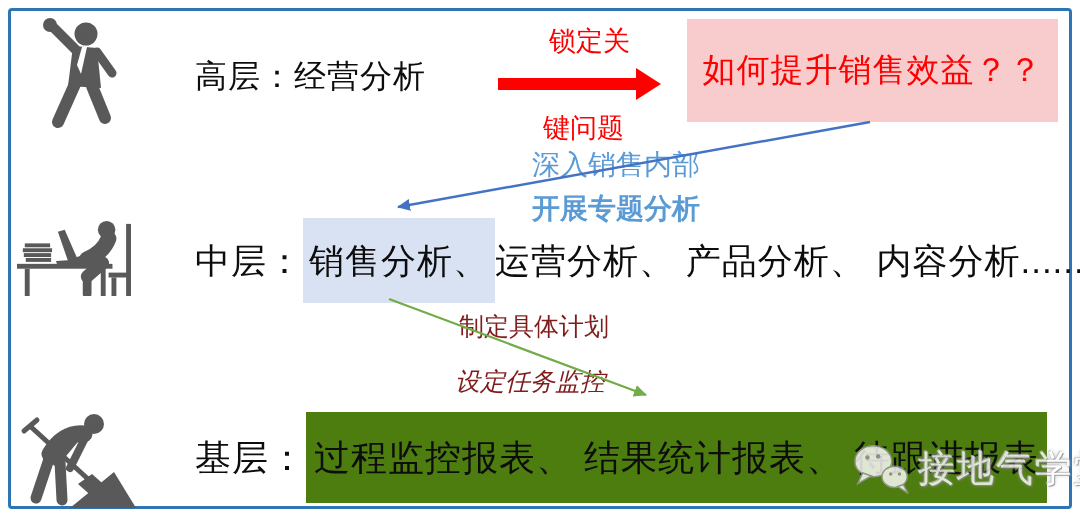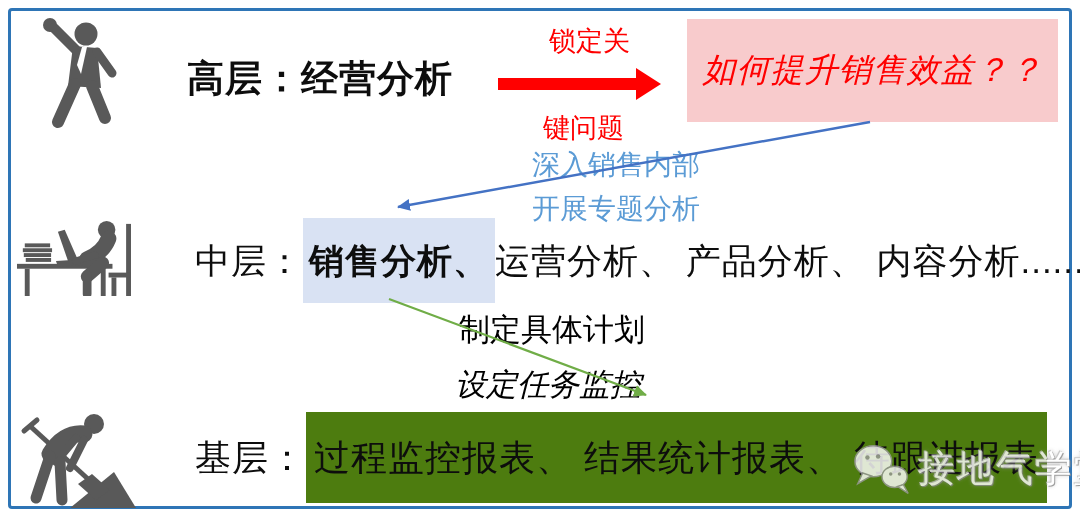--- a/index.html
+++ b/index.html
@@ -10,39 +10,39 @@
   }
   .frame{
     position:absolute;inset:8px;border:3px solid #2E75B6;border-radius:4px;
     background:#fff;
   }
   .icon{position:absolute;}
   .icon svg{display:block;width:100%;height:100%;}
   .row-text{
     position:absolute;white-space:nowrap;line-height:1;letter-spacing:1px;
   }
-  #row-top{left:187px;top:60px;font-size:37px;font-weight:700;}
+  #row-top{left:195px;top:60px;font-size:32px;font-weight:400;}
   #row-mid{left:195px;top:243px;font-size:35px;}
   #row-bot{left:195px;top:440px;font-size:36px;}
-  .hl-blue{background:#D9E2F3;padding:23px 6px;font-weight:bold;}
+  .hl-blue{background:#D9E2F3;padding:23px 6px;}
   .hl-green{background:#4d7c0f;padding:25px 8px;}
   .lbl{position:absolute;white-space:nowrap;line-height:1;}
   .lbl-red{color:#FF0000;font-size:27px;}
   .lbl-blue{color:#5B9BD5;font-size:28px;}
-  .lbl-green{color:#000000;font-size:31px;}
+  .lbl-green{color:#7f1d1d;font-size:25px;}
   #red-lbl-1{left:549px;top:28px;}
   #red-lbl-2{left:543px;top:104px;margin-top:11px;}
   #blue-lbl-1{left:532px;top:151px;}
-  #blue-lbl-2{left:532px;top:195px;}
+  #blue-lbl-2{left:532px;top:195px;font-weight:bold;}
   #green-lbl-1{left:459px;top:314px;}
   #green-lbl-2{left:455px;top:369px;font-style:italic;}
   #question-box{
     position:absolute;left:687px;top:19px;width:371px;height:103px;
     background:#F8CBCC;display:flex;align-items:center;justify-content:center;
-    font-size:33px;color:#FF0000;white-space:nowrap;letter-spacing:1px;font-style:italic;
+    font-size:33px;color:#FF0000;white-space:nowrap;letter-spacing:1px;
   }
   #icon-top{left:26px;top:16px;width:105px;height:122px;}
   #icon-mid{left:15px;top:220px;width:155px;height:76px;}
   #icon-bot{left:20px;top:410px;width:118px;height:100px;}
   #arrow-overlay{
     position:absolute;left:0;top:0;width:1080px;height:517px;
     pointer-events:none;z-index:5;
   }
   #watermark{
     position:absolute;left:850px;top:440px;display:flex;align-items:center;

